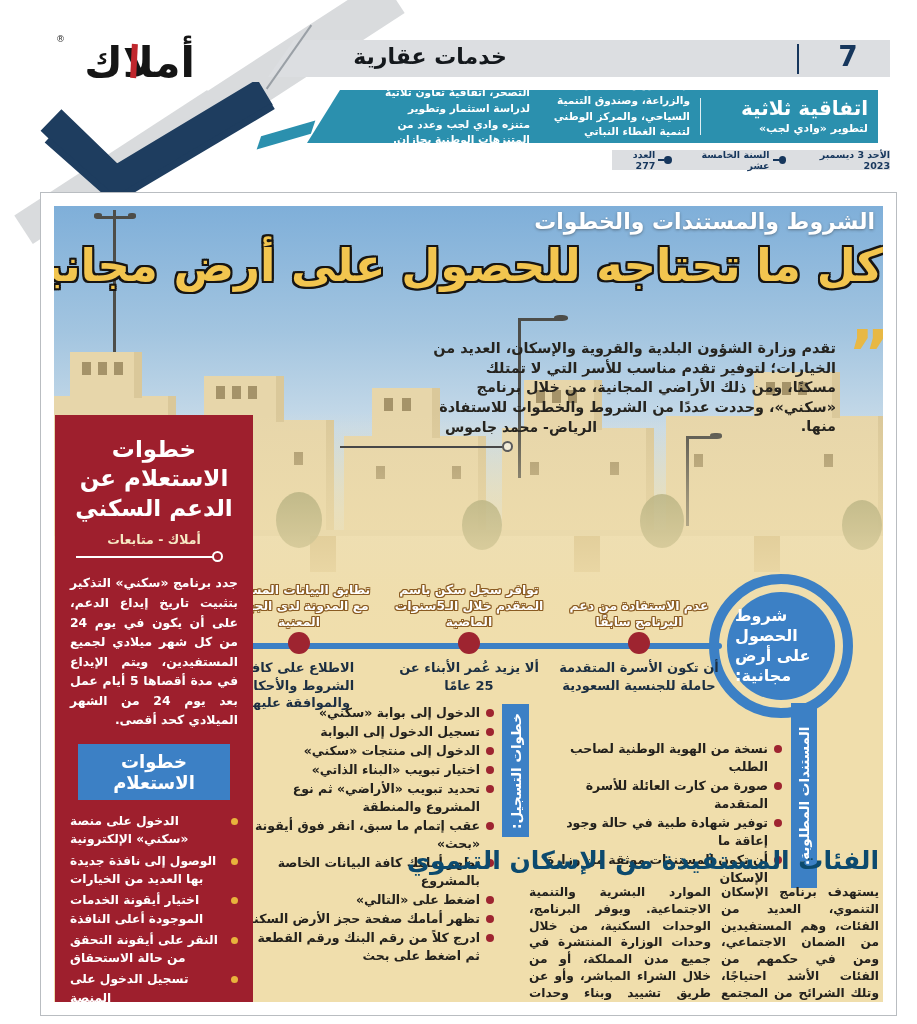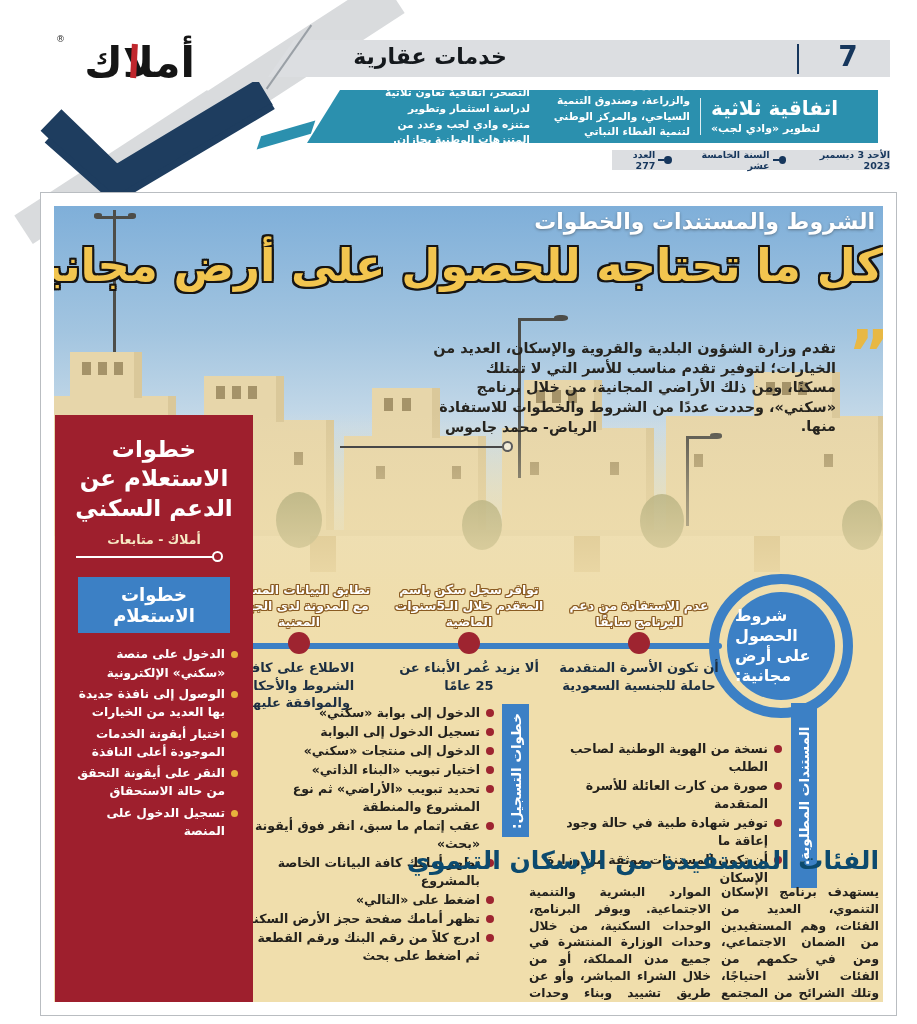--- a/index.html
+++ b/index.html
@@ -19,21 +19,21 @@
   .logo-reg{position:absolute;right:230px;top:14px;font-size:9px;color:#333}
   .logo-red{position:absolute;right:158px;top:24px;width:6px;height:34px;background:#C0272D;transform:rotate(3deg)}
   .teal-accent{position:absolute;left:238px;top:108px;width:46px;height:14px;background:var(--teal);transform:skewX(-35deg) rotate(-20deg)}
   .section-band{position:absolute;left:268px;top:40px;width:622px;height:37px;background:var(--gray_band);clip-path:polygon(26px 0,100% 0,100% 100%,0 100%)}
   .diag-line{position:absolute;left:288px;top:18px;width:2px;height:78px;background:#9AA0A6;transform:rotate(35deg)}
   .section-title{position:absolute;left:300px;top:44px;width:260px;text-align:center;font-size:22px;font-weight:bold;color:#14181c}
   .page-divider{position:absolute;left:797px;top:44px;width:2px;height:30px;background:var(--navy)}
   .page-number{position:absolute;left:818px;top:40px;width:60px;text-align:center;font-size:28px;font-weight:bold;color:var(--navy)}
 
   .news-banner{position:absolute;left:307px;top:90px;width:571px;height:53px;background:var(--teal);clip-path:polygon(33px 0,100% 0,100% 100%,0 100%);display:flex;flex-direction:row;align-items:center;padding:4px 10px 4px 40px;color:#fff}
-  .nb-head{width:168px;text-align:left;border-left:1px solid rgba(255,255,255,.85);padding-left:10px;margin-left:10px}
+  .nb-head{width:168px;text-align:right;border-left:1px solid rgba(255,255,255,.85);padding-left:10px;margin-left:10px}
   .nb-headline{font-size:20px;font-weight:bold;line-height:1.05}
   .nb-sub{font-size:11px;font-weight:bold;margin-top:3px}
   .nb-col{width:152px;font-size:10.6px;font-weight:bold;line-height:1.5;text-align:right;margin-left:8px}
 
   .dateline{position:absolute;left:612px;top:150px;width:278px;height:20px;background:var(--gray_band);display:flex;align-items:center;justify-content:center;gap:9px;font-size:9.5px;font-weight:bold;color:var(--navy)}
   .sep-dot{width:8px;height:8px;border-radius:50%;background:var(--navy);position:relative}
   .sep-dot::after{content:"";position:absolute;left:-6px;top:3px;width:6px;height:2px;background:var(--navy)}
 
   
   .frame{position:absolute;left:40px;top:192px;width:857px;height:824px;border:1px solid #b9bdc1;background:#fff}
@@ -62,21 +62,21 @@
   
   .sidebar{position:absolute;left:1px;top:209px;width:198px;height:587px;background:var(--red);color:#fff;padding:20px 15px;z-index:4}
   .sb-title{font-size:23px;font-weight:bold;text-align:center;line-height:1.28}
   .sb-sub{font-size:12.5px;font-weight:bold;text-align:center;color:#F7E9C4;margin-top:9px}
   .sb-div{position:relative;height:12px;margin:4px 2px 10px}
   .sb-div .ln{position:absolute;left:4px;top:5px;width:138px;height:2px;background:#fff}
   .sb-div .ci{position:absolute;left:140px;top:0;width:11px;height:11px;border:2px solid #fff;border-radius:50%}
   .sb-par{font-size:12.4px;font-weight:bold;line-height:1.58;text-align:justify}
   .sb-btn{display:block;margin:14px auto 12px;width:152px;background:var(--blue);color:#fff;border:none;font-size:18px;font-weight:bold;padding:7px 4px;text-align:center;cursor:pointer}
   .sb-steps{list-style:none}
-  .sb-steps li{position:relative;padding-right:13px;margin-bottom:3px;font-size:12.2px;font-weight:bold;line-height:1.5;text-align:right}
+  .sb-steps li{position:relative;padding-right:13px;margin-bottom:3px;font-size:12.2px;font-weight:bold;line-height:1.5;text-align:left}
   .sb-steps li::before{content:"";position:absolute;right:0;top:6px;width:7px;height:7px;border-radius:50%;background:#E8B23C}
 
   
   .tl-line{position:absolute;left:170px;top:437px;width:498px;height:6px;border-radius:3px;background:var(--blue);z-index:2}
   .timeline{position:absolute;left:160px;top:350px;width:510px;height:176px;display:flex;z-index:3}
   .tl-col{flex:1;padding:0 5px;text-align:center}
   .tl-top{height:74px;display:flex;align-items:flex-end;justify-content:center;font-size:12.4px;font-weight:800;color:#fff;line-height:1.3;
     text-shadow:1px 1px 0 #8a5b22,-1px 1px 0 #8a5b22,1px -1px 0 #8a5b22,-1px -1px 0 #8a5b22,1px 0 0 #8a5b22,-1px 0 0 #8a5b22,0 1px 0 #8a5b22,0 -1px 0 #8a5b22}
   .tl-dot{width:22px;height:22px;border-radius:50%;background:var(--bullet);margin:2px auto 5px}
   .tl-bottom{font-size:13px;font-weight:bold;color:#1c2f42;line-height:1.35}
@@ -208,20 +208,21 @@
   <div class="byline-line"></div>
   <div class="byline-circle"></div>
 
   <div class="sidebar">
     <div class="sb-title">خطوات الاستعلام عن الدعم السكني</div>
     <div class="sb-sub">أملاك - متابعات</div>
     <div class="sb-div">
           <span class="ln"></span>
           <span class="ci"></span>
         </div>
+    <div class="sb-par">جدد برنامج «سكني» التذكير بتثبيت تاريخ إيداع الدعم، على أن يكون في يوم 24 من كل شهر ميلادي لجميع المستفيدين، ويتم الإيداع في مدة أقصاها 5 أيام عمل بعد يوم 24 من الشهر الميلادي كحد أقصى.</div>
     <button class="sb-btn">خطوات الاستعلام</button>
     <ul class="sb-steps">
           <li>الدخول على منصة «سكني» الإلكترونية</li>
           <li>الوصول إلى نافذة جديدة بها العديد من الخيارات</li>
           <li>اختيار أيقونة الخدمات الموجودة أعلى النافذة</li>
           <li>النقر على أيقونة التحقق من حالة الاستحقاق</li>
           <li>تسجيل الدخول على المنصة</li>
         </ul>
   </div>
 

